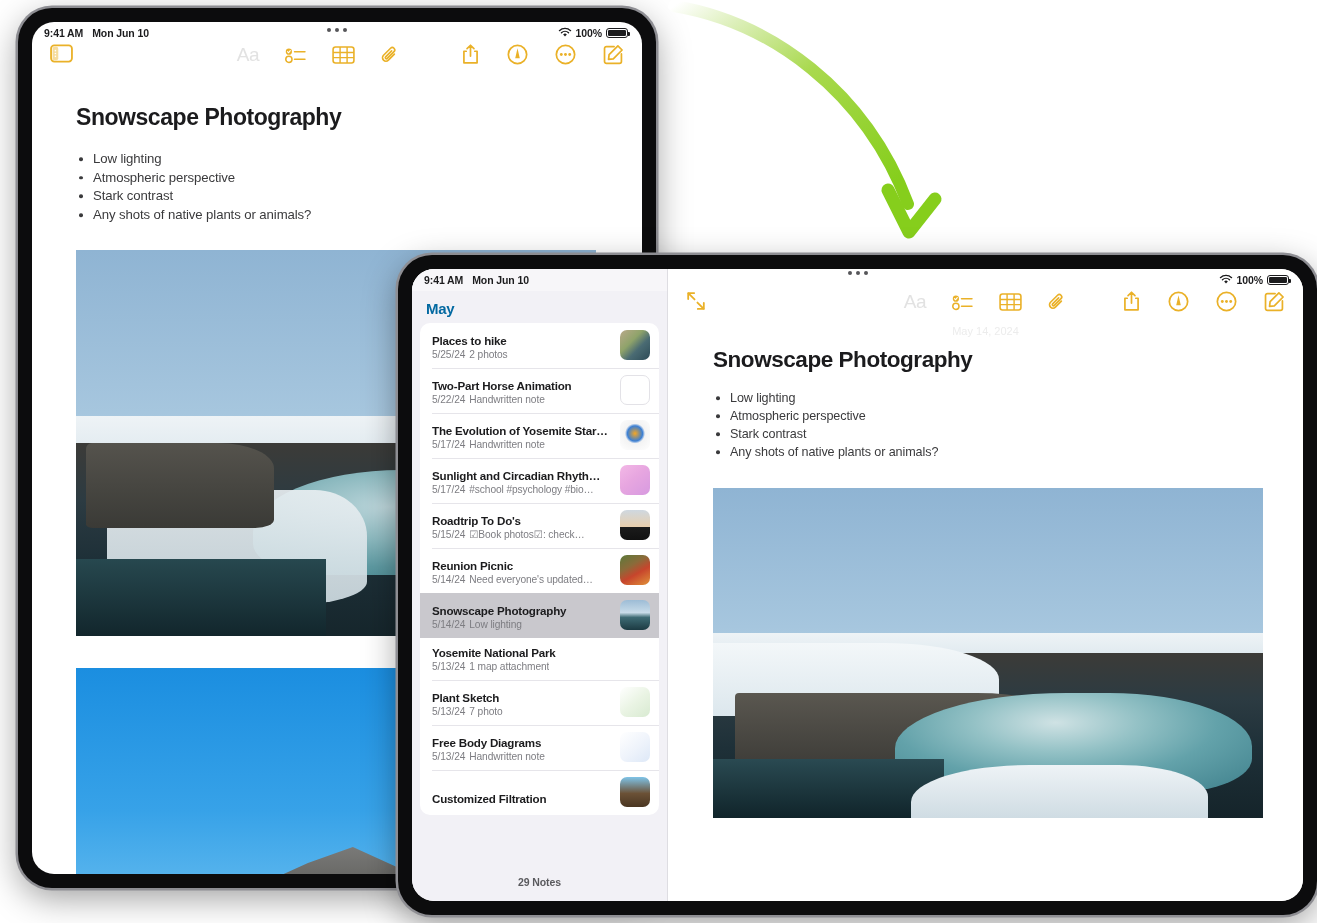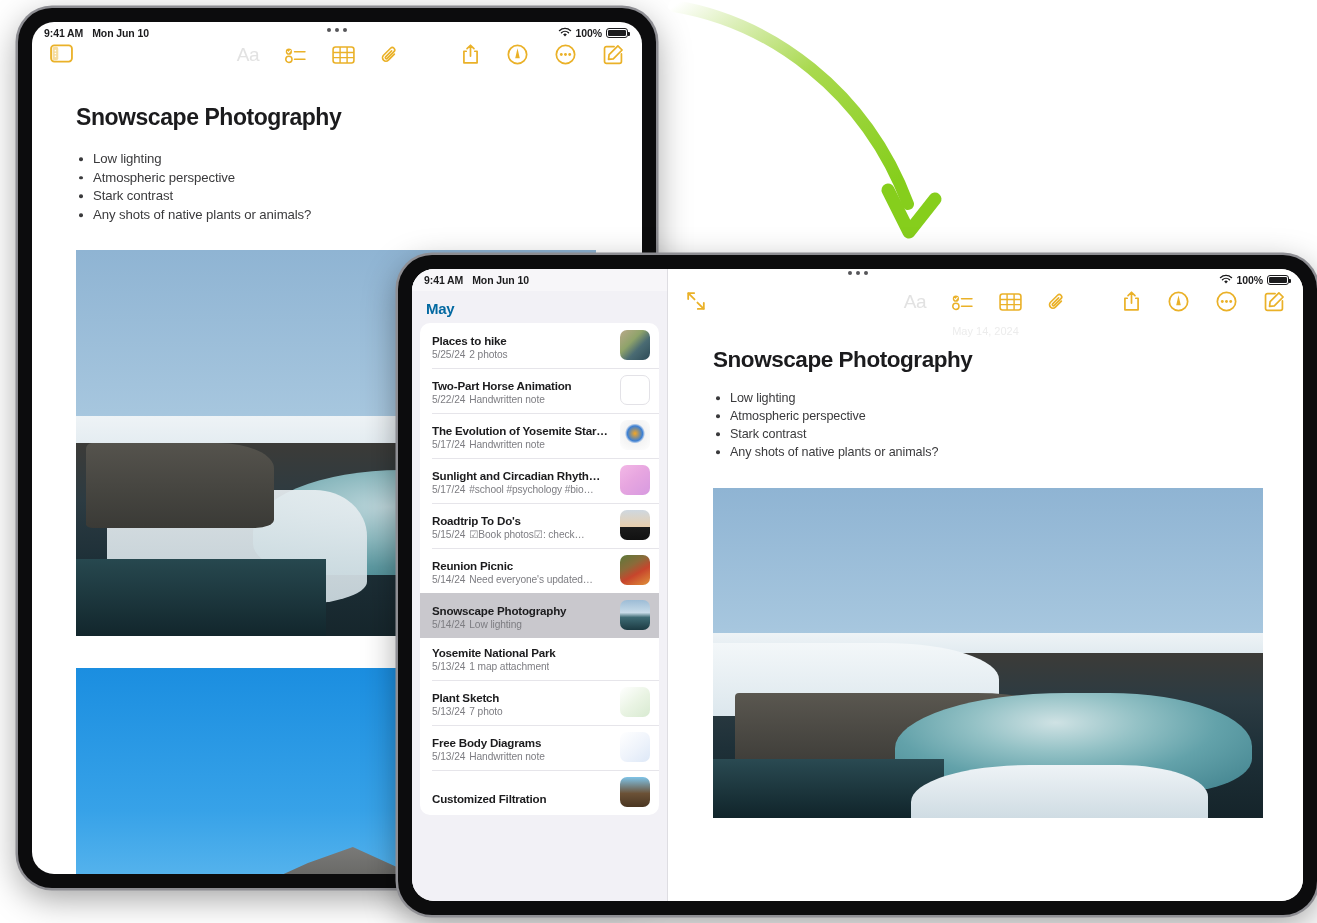--- a/index.html
+++ b/index.html
@@ -386,20 +386,21 @@
                 </div>
                 <div class="row">
                   <div class="row-txt">
                     <div class="row-title">Customized Filtration</div>
                     <div class="row-sub"></div>
                   </div>
                   <div class="thumb" style="background: linear-gradient(rgb(127, 196, 232) 0%, rgb(107, 81, 54) 55%, rgb(74, 54, 34) 100%);"></div>
                 </div>
               </div>
           </div>
+          <div class="pane-foot" style="height:34px;">29 Notes</div>
         </div>
 
         <div class="divider-v"></div>
 
         <div style="flex:1; display:flex; flex-direction:column; background:#fff;">
           <div class="statusbar" style="justify-content:flex-end;">
             <div class="sb-right">
               <span>
                 <svg width="14" height="11" viewBox="0 0 16 12">
                     <path d="M8 10.6 5.9 8.3a3 3 0 0 1 4.2 0L8 10.6z" fill="#1c1c1e"></path>

